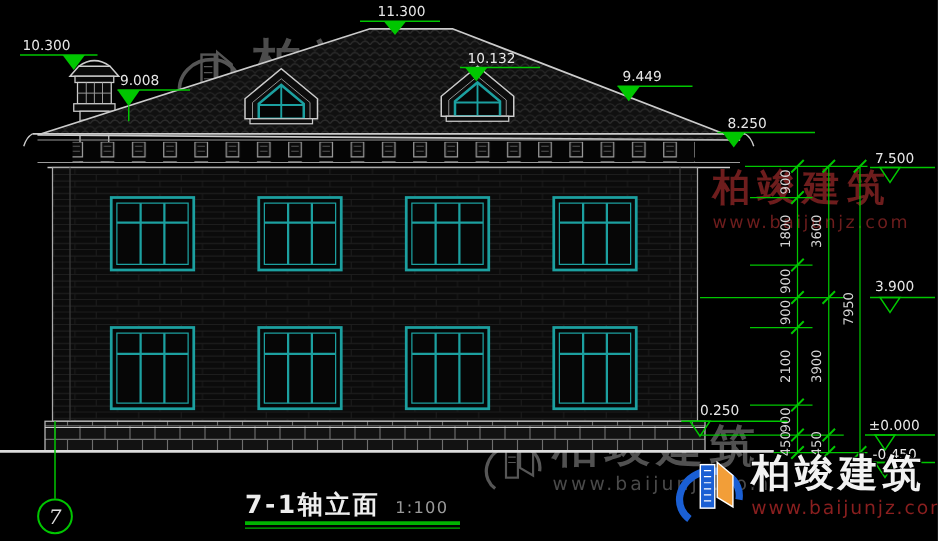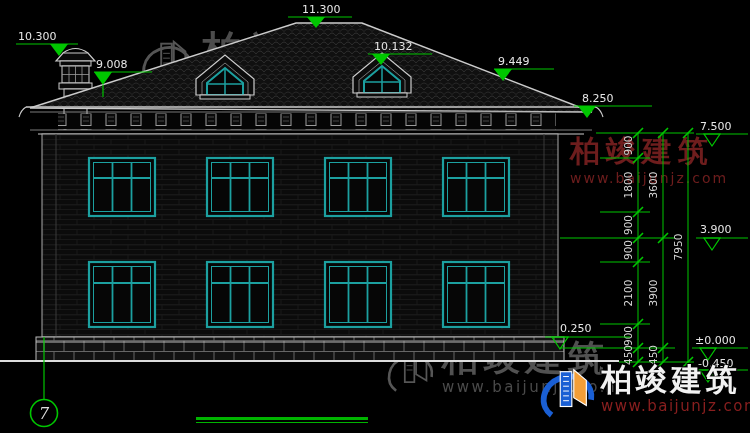--- a/index.html
+++ b/index.html
@@ -275,20 +275,23 @@
       </g>
     </g>
 
     <g>
       <line x1="44" y1="337" x2="44" y2="399" stroke="#00c600" stroke-width="1.2"></line>
       <circle cx="44" cy="413" r="13.5" fill="none" stroke="#00c600" stroke-width="1.6"></circle>
       <text class="axisnum" x="44" y="419" text-anchor="middle">7</text>
     </g>
   </svg>
 
+  <div id="titleblock">
+    <span id="title-text">7-1轴立面</span><span id="title-scale">1:100</span>
+  </div>
   <div id="title-line1"></div>
   <div id="title-line2"></div>
 
   <div class="wm" id="wm-corner">
     <svg width="58" height="68" viewBox="0 0 60 68">
       <path d="M14,58 A25,22 -18 1 1 55,42" fill="none" stroke="#1a5fd4" stroke-width="6"></path>
       <rect x="23" y="13" width="12" height="36" fill="#1a5fd4" stroke="#ffffff" stroke-width="1.2"></rect>
       <path d="M26,18h6 M26,23h6 M26,28h6 M26,33h6 M26,38h6 M26,43h6" stroke="#ffffff" stroke-width="1"></path>
       <path d="M37,11 l13,11 v26 l-13,-8 z" fill="#f29e38" stroke="#ffffff" stroke-width="1.2"></path>
     </svg>

